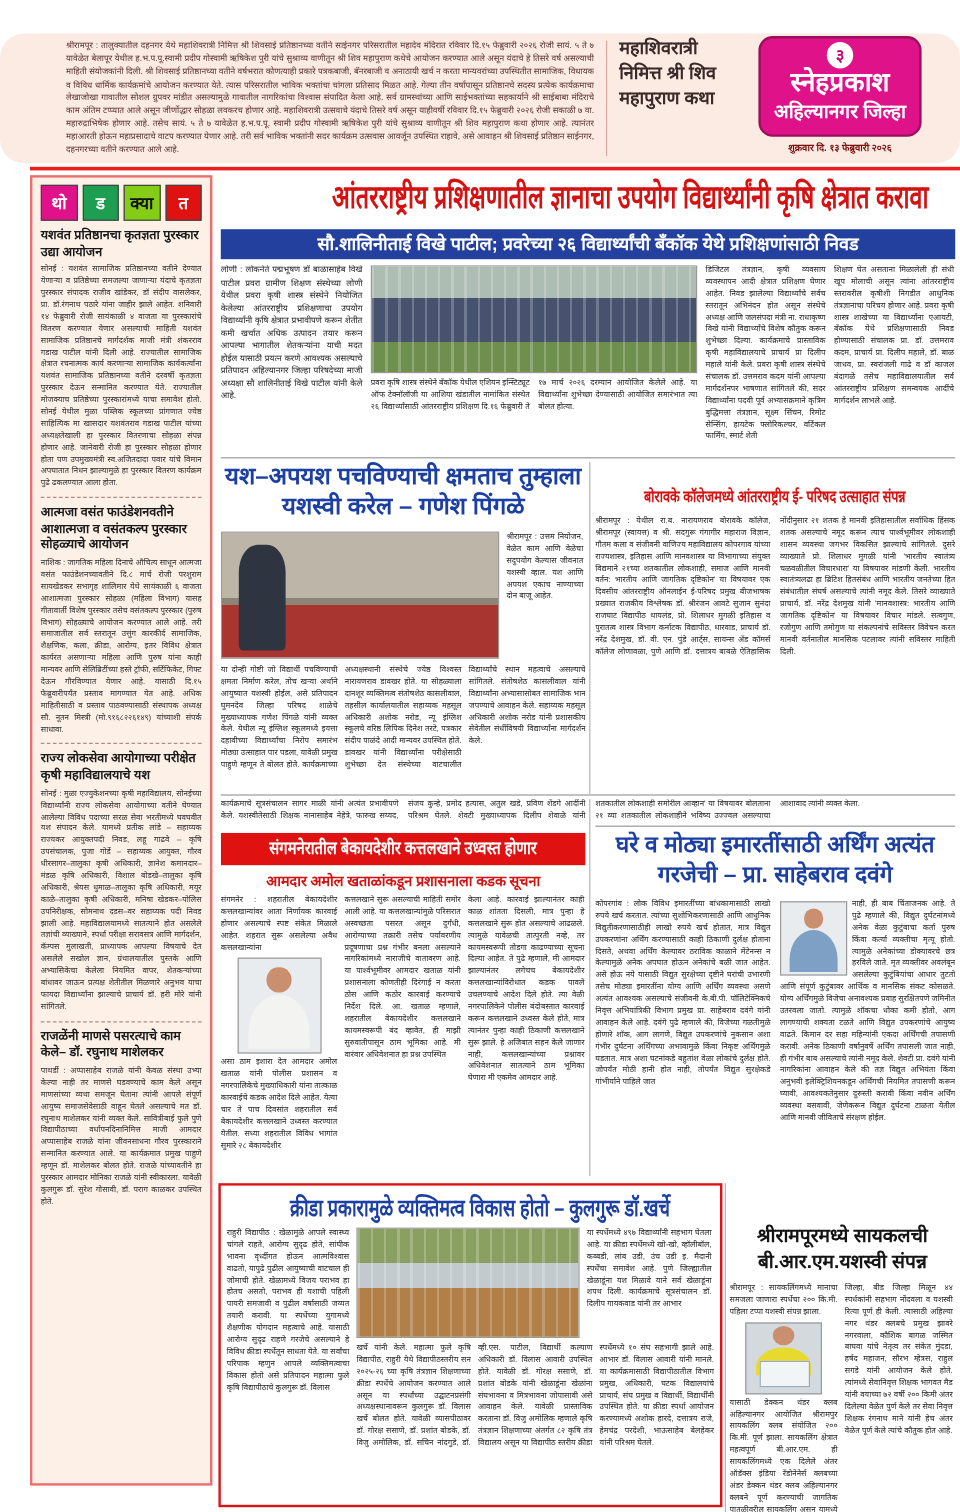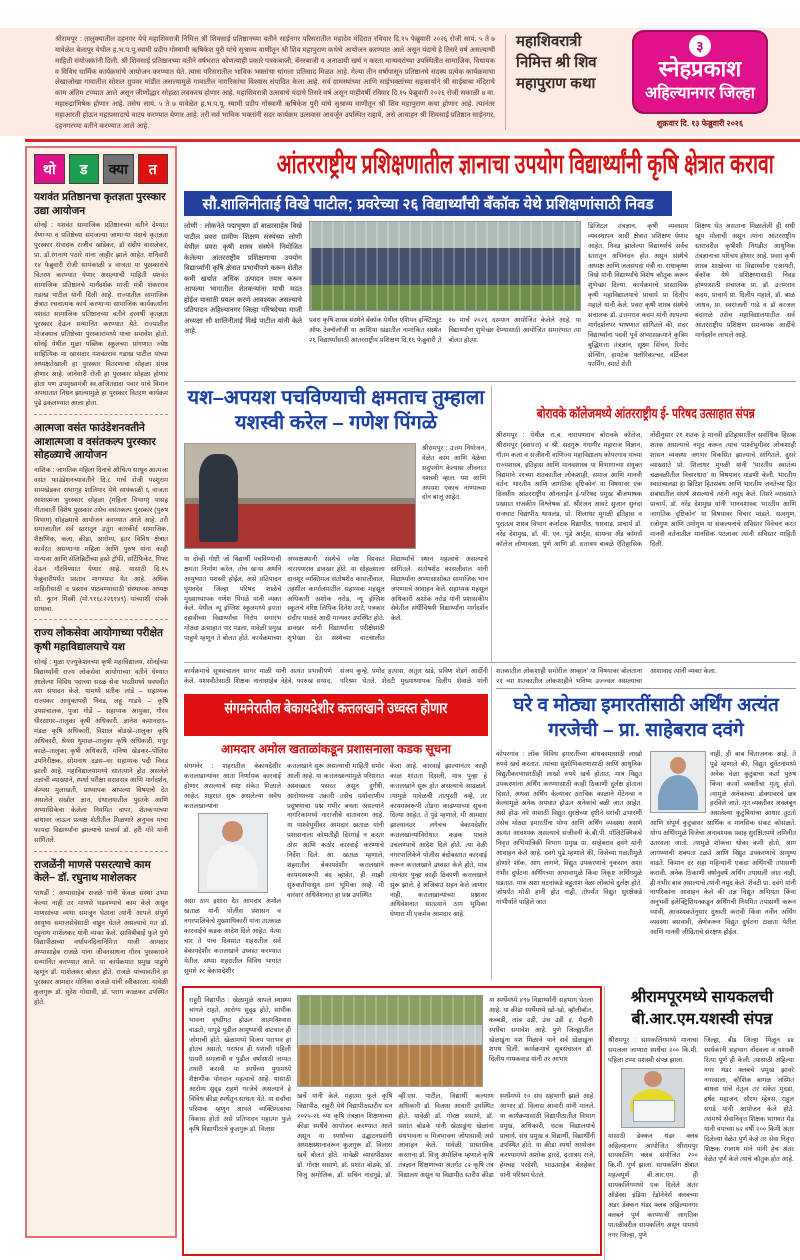--- a/index.html
+++ b/index.html
@@ -1,21 +1,21 @@
 <!DOCTYPE html>
 <html><head>
 <meta charset="utf-8">
 <style>
   html,body{margin:0;padding:0;background:#e9e9e9;}
   .page{position:relative;width:800px;height:1260px;background:#ffffff;margin:0 auto;
         font-family:"Liberation Sans", sans-serif;color:#1d1d1d;overflow:hidden;}
   .abs{position:absolute;}
   .just{text-align:justify;}
   
-  .band{left:0;top:28px;width:800px;height:108px;background:#fcebe2;}
+  .band{left:0;top:28px;width:800px;height:108px;background:#fcebe2;border-radius:20px;}
   .band-text{left:55px;top:6px;width:440px;height:96px;font-size:7px;line-height:1.55;
              color:#5a3434;overflow:hidden;}
   .band-vrule{left:505px;top:6px;width:1px;height:96px;background:#d9a9a0;}
   .band-note{left:516px;top:2px;width:96px;font-size:15px;font-weight:bold;line-height:1.4;
              color:#3a2a2a;}
   .mast{left:630px;top:0px;width:140px;height:108px;text-align:center;}
   .mast-box{margin:2px auto 0;width:136px;height:84px;background:#e0128a;border:2px solid #98105e;
             border-radius:12px;color:#fff;padding-top:2px;box-sizing:border-box;}
   .mast-num{width:22px;height:22px;line-height:22px;border-radius:50%;background:#fff;color:#c00f7a;
             font-weight:bold;font-size:14px;margin:1px auto 0;}
@@ -23,21 +23,21 @@
   .mast-sub{font-size:16px;font-weight:bold;}
   .mast-date{margin-top:3px;font-size:8px;font-weight:bold;color:#7a1010;}
   
   .redrule{left:25px;top:139px;width:775px;height:3px;background:#e82020;}
   .hsep{background:#9a9a9a;height:1px;}
   .vsep{background:#b5b5b5;width:1px;}
   
   .lead-head{left:180px;top:144px;width:618px;height:44px;overflow:hidden;text-align:left;}
   .lead-head span{display:inline-block;white-space:nowrap;font-size:27px;font-weight:bold;
                   color:#d61111;transform:scaleX(.72);transform-origin:center;}
-  .lead-sub{left:184px;top:191px;width:488px;height:25px;background:#24409e;color:#fff;
+  .lead-sub{left:184px;top:191px;width:612px;height:25px;background:#24409e;color:#fff;
             font-weight:bold;font-size:15px;text-align:center;line-height:25px;overflow:hidden;}
   .lead-body{left:184px;top:221px;width:612px;height:158px;display:flex;gap:7px;overflow:hidden;
              font-size:7px;line-height:1.5;}
   .lead-c1{width:118px;flex:none;}
   .lead-mid{width:272px;flex:none;}
   .lead-cap{margin-top:4px;column-count:2;column-gap:7px;height:62px;overflow:hidden;}
   .lead-c3,.lead-c4{width:100px;flex:none;}
   
   .photo{position:relative;overflow:hidden;border:1px solid #9a9a9a;box-sizing:border-box;}
   .crowd::after{content:"";position:absolute;inset:0;
@@ -49,21 +49,21 @@
   .ph-krida{width:186px;height:92px;background:linear-gradient(#8aa060 0 32%,#c2cacd 32% 55%,#b08048 55% 100%);}
   .ph-person{background:#e8ecef;}
   .person-head{width:30%;height:28%;background:#c98f6e;border-radius:50%;margin:9% auto 0;}
   .person-body{width:74%;height:58%;border-radius:50% 50% 0 0/70% 70% 0 0;margin:2% auto 0;}
   
   .sidebar{left:25px;top:146px;width:152px;height:1092px;background:#fdf0e7;border:2px solid #e87070;
            box-sizing:border-box;padding:6px 7px;overflow:hidden;}
   .sb-letters{display:flex;gap:4px;margin-bottom:6px;}
   .sb-letters span{flex:1;height:28px;line-height:28px;text-align:center;font-size:14px;
                    font-weight:bold;color:#fff;border:1px solid #444;}
-  .lt-0{background:#e0128a;}.lt-1{background:#1e9e50;}.lt-2{background:#737373;color:#111 !important;}
+  .lt-0{background:#e0128a;}.lt-1{background:#1e9e50;}.lt-2{background:#84cc16;color:#111 !important;}
   .lt-3{background:#e01111;}
   .sb-h{font-size:10.5px;font-weight:bold;line-height:1.3;margin:4px 0 3px;color:#1a1a1a;}
   .sb-b{font-size:6.6px;line-height:1.5;color:#333;}
   .sb-sep{border-top:1px dashed #b08a8a;margin:6px 0;}
   
   .bt{font-size:6.6px;line-height:1.5;color:#2a2a2a;}
   
   .yash{left:184px;top:385px;width:304px;height:277px;overflow:hidden;}
   .yash-h{font-size:20px;font-weight:bold;color:#1c3fa4;text-align:center;line-height:1.25;height:54px;overflow:hidden;}
   .yash-row{display:flex;gap:6px;margin-top:4px;}
@@ -71,24 +71,24 @@
   .yash-cols{margin-top:5px;column-count:3;column-gap:6px;height:102px;overflow:hidden;}
   
   .bor{left:496px;top:404px;width:300px;height:277px;overflow:hidden;}
   .bor-h{height:22px;text-align:center;overflow:hidden;}
   .bor-h span{display:inline-block;white-space:nowrap;font-size:13.5px;font-weight:bold;color:#d61111;
               transform:scaleX(.78);transform-origin:center;}
   .bor-cols{margin-top:4px;column-count:2;column-gap:8px;height:248px;overflow:hidden;}
   
   .yash-cont{left:184px;top:666px;width:304px;height:24px;column-count:2;column-gap:8px;overflow:hidden;}
   .sang{left:184px;top:694px;width:304px;height:286px;overflow:hidden;}
-  .sang-hbox{background:#e01111;height:42px;line-height:27px;text-align:center;overflow:hidden;}
+  .sang-hbox{background:#e01111;height:27px;line-height:27px;text-align:center;overflow:hidden;}
   .sang-hbox span{display:inline-block;white-space:nowrap;font-size:15px;font-weight:bold;color:#fff;
                   transform:scaleX(.82);transform-origin:center;}
-  .sang-sub{font-size:12px;font-weight:bold;color:#d61111;text-align:center;margin:4px 0;}
+  .sang-sub{font-size:12px;font-weight:bold;color:#d61111;text-align:center;margin:4px 0;font-family:Liberation Serif, serif;}
   .sang-cols{display:flex;gap:6px;height:224px;overflow:hidden;}
   .sang-cols>div{width:97px;flex:none;}
   .ph-khatal{width:70px;height:80px;margin:3px auto;}
   
   .earth{left:496px;top:666px;width:300px;height:314px;overflow:hidden;}
   .earth-cont{column-count:2;column-gap:8px;height:22px;overflow:hidden;}
   .earth-h{font-size:19px;font-weight:bold;color:#1c3fa4;text-align:center;line-height:1.3;
            height:52px;overflow:hidden;margin-top:4px;}
   .earth-cols{display:flex;gap:8px;margin-top:4px;height:226px;overflow:hidden;}
   .earth-cols>div{width:146px;flex:none;}
@@ -101,21 +101,21 @@
                 transform:scaleX(.75);transform-origin:center;}
   .krida-body{display:flex;gap:6px;margin-top:3px;}
   .krida-c1{width:102px;flex:none;}
   .krida-right{width:298px;flex:none;}
   .krida-prow{display:flex;gap:6px;}
   .krida-c2{width:104px;flex:none;}
   .krida-cols{margin-top:4px;column-count:3;column-gap:6px;height:124px;overflow:hidden;}
   
   .cycle{left:608px;top:986px;width:188px;height:274px;overflow:hidden;}
   .cycle-h{font-size:16px;font-weight:bold;color:#141414;text-align:center;line-height:1.35;
-           height:46px;overflow:hidden;}
+           height:46px;overflow:hidden;margin-top:34px;}
   .cycle-cols{display:flex;gap:6px;margin-top:3px;height:222px;overflow:hidden;}
   .cycle-cols>div{width:90px;flex:none;}
   .ph-cycle{width:64px;height:60px;margin:3px auto;background:#d3d9dc;}
   .cert{position:absolute;left:18%;bottom:8%;width:64%;height:34%;background:#f2f5f7;border:1px solid #9ab;}
   .vsep1{left:491px;top:385px;height:277px;}
   .vsep2{left:491px;top:666px;height:314px;}
   .vsep3{left:604px;top:986px;height:274px;}
   .div1{left:184px;top:381px;width:612px;}
   .div2{left:184px;top:662px;width:612px;}
 </style>
@@ -238,20 +238,23 @@
         <div class="photo ph-person ph-davange">
           <div class="person-head"></div>
           <div class="person-body" style="background:#7da0c4;"></div>
         </div>
         <div class="bt just">नाही, ही बाब चिंताजनक आहे. ते पुढे म्हणाले की, विद्युत दुर्घटनांमध्ये अनेक वेळा कुटुंबाचा कर्ता पुरुष किंवा कर्त्या व्यक्तीचा मृत्यू होतो. त्यामुळे अनेकांच्या डोक्यावरचे छत्र हरविले जाते. मृत व्यक्तीवर अवलंबून असलेल्या कुटुंबियांचा आधार तुटतो आणि संपूर्ण कुटुंबावर आर्थिक व मानसिक संकट कोसळते. योग्य अर्थिंगमुळे विजेचा अनावश्यक प्रवाह सुरक्षितपणे जमिनीत उतरवला जातो. त्यामुळे शॉकचा धोका कमी होतो, आग लागण्याची शक्यता टळते आणि विद्युत उपकरणांचे आयुष्य वाढते. किमान दर सहा महिन्यांनी एकदा अर्थिंगची तपासणी करावी. अनेक ठिकाणी वर्षानुवर्षे अर्थिंग तपासली जात नाही, ही गंभीर बाब असल्याचे त्यांनी नमूद केले. शेवटी प्रा. दवंगे यांनी नागरिकांना आवाहन केले की तज्ञ विद्युत अभियंता किंवा अनुभवी इलेक्ट्रिशियनकडून अर्थिंगची नियमित तपासणी करून घ्यावी, आवश्यकतेनुसार दुरुस्ती करावी किंवा नवीन अर्थिंग व्यवस्था बसवावी, जेणेकरून विद्युत दुर्घटना टाळता येतील आणि मानवी जीविताचे संरक्षण होईल.</div>
       </div>
     </div>
   </div>
 
   <div class="abs krida">
+    <div class="krida-h">
+      <span>क्रीडा प्रकारामुळे व्यक्तिमत्व विकास होतो – कुलगुरू डॉ.खर्चे</span>
+    </div>
     <div class="krida-body">
       <div class="krida-c1 bt just">राहुरी विद्यापीठ : खेळामुळे आपले स्वास्थ्य चांगले राहते, आरोग्य सुदृढ होते, सांघीक भावना वृध्दींगत होऊन आत्मविश्वास वाढतो, यापुढे पुढील आयुष्याची वाटचाल ही जोमाची होते. खेळामध्ये विजय पराभव हा होतच असतो, पराभव ही यशाची पहिली पायरी समजावी व पुढील वर्षासाठी जय्यत तयारी करावी. या स्पर्धेच्या युगामध्ये शैक्षणीक योगदान महत्वाचे आहे. यासाठी आरोग्य सुदृढ राहणे गरजेचे असल्याने हे विविध क्रीडा स्पर्धेतून साधता येते. या सर्वांचा परिपाक म्हणुन आपले व्यक्तिमत्वाचा विकास होतो असे प्रतिपादन महात्मा फुले कृषि विद्यापीठाचे कुलगुरू डॉ. विलास</div>
       <div class="krida-right">
         <div class="krida-prow">
           <div class="photo ph-krida crowd"></div>
           <div class="krida-c2 bt just">या स्पर्धेमध्ये ४९७ विद्यार्थ्यांनी सहभाग घेतला आहे. या क्रीडा स्पर्धेमध्ये खो-खो, व्हॉलीबॉल, कब्बडी, लांब उडी, उंच उडी इ. मैदानी स्पर्धेंचा समावेश आहे. पुणे जिल्ह्यातील खेळाडूंना यश मिळावे याने सर्व खेळाडूंना शपथ दिली. कार्यक्रमाचे सूत्रसंचालन डॉ. दिलीप गायकवाड यांनी तर आभार</div>
         </div>
         <div class="krida-cols bt just">खर्चे यांनी केले. महात्मा फुले कृषि विद्यापीठ, राहुरी येथे विद्यापीठस्तरीय सन २०२५-२६ च्या कृषि तंत्रज्ञान शिक्षणाच्या क्रीडा स्पर्धेचे आयोजन करण्यात आले असून या स्पर्धांच्या उद्घाटनप्रसंगी अध्यक्षस्थानावरून कुलगुरू डॉ. विलास खर्चे बोलत होते. यावेळी व्यासपीठावर डॉ. गोरक्ष ससाणे, डॉ. प्रशांत बोडके, डॉ. विजु अमोलिक, डॉ. सचिन नांदगुडे, डॉ. व्ही.एस. पाटील, विद्यार्थी कल्याण अधिकारी डॉ. विलास आवारी उपस्थित होते. यावेळी डॉ. गोरक्ष ससाणे, डॉ. प्रशांत बोडके यांनी खेळाडूंना खेळांना संघभावना व मित्रभावना जोपासावी असे आवाहन केले. यावेळी प्रास्ताविक करताना डॉ. विजु अमोलिक म्हणाले कृषि तंत्रज्ञान शिक्षणाच्या अंतर्गत ८२ कृषि तंत्र विद्यालय असून या विद्यापीठ स्तरीय क्रीडा स्पर्धेमध्ये १० संघ सहभागी झाले आहे. आभार डॉ. विलास आवारी यांनी मानले. या कार्यक्रमासाठी विद्यापीठातील विभाग प्रमुख, अधिकारी, घटक विद्यालयांचे प्राचार्य, संघ प्रमुख व विद्यार्थी, विद्यार्थींनी उपस्थित होते. या क्रीडा स्पर्धा आयोजन करण्यामध्ये अशोक हारदे, दत्तात्रय राजे, हेमचंद्र परदेशी, भाऊसाहेब बेलहेकर यांनी परिश्रम घेतले.</div>
       </div>
     </div>

